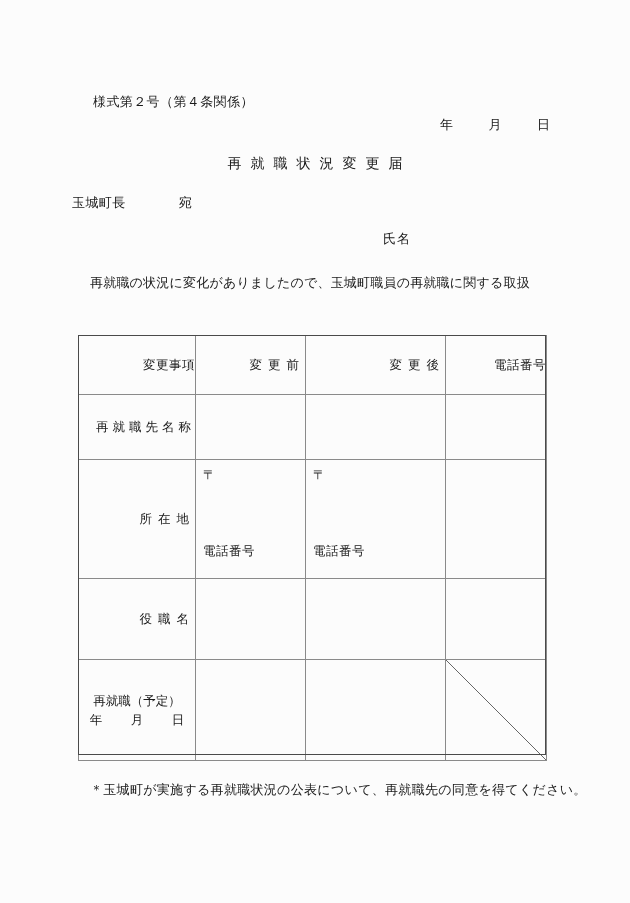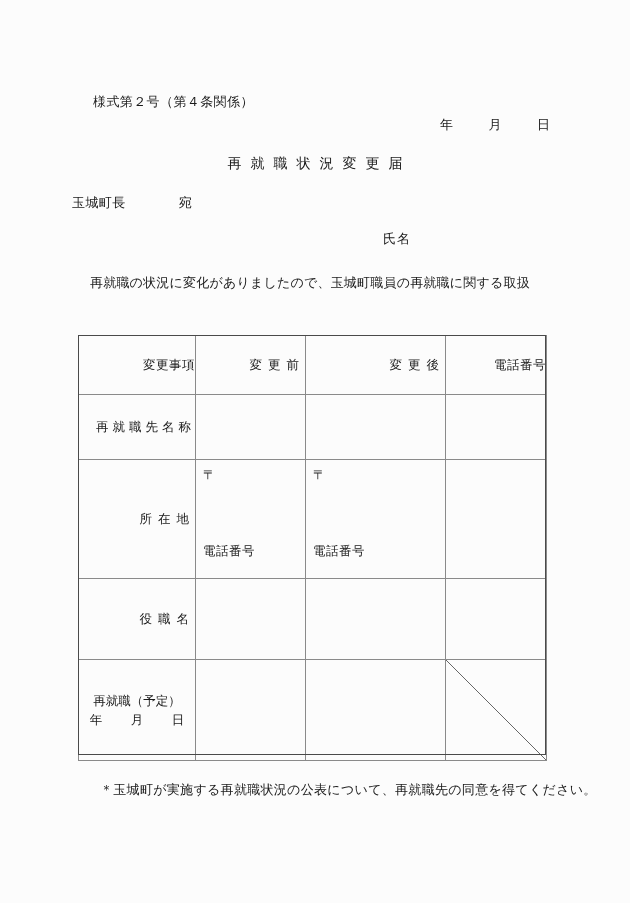--- a/index.html
+++ b/index.html
@@ -175,21 +175,21 @@
     top: 335px;
     width: 468px;
     height: 420px;
     border: 1px solid #4a4a4a;
     box-sizing: border-box;
     pointer-events: none;
   }
 
   
   .footer-note {
-    left: 100px;
+    left: 90px;
     top: 783px;
     font-size: 13px;
     letter-spacing: 0.3px;
   }
 </style>
 </head>
 <body>
 
 <div class="page">
 

